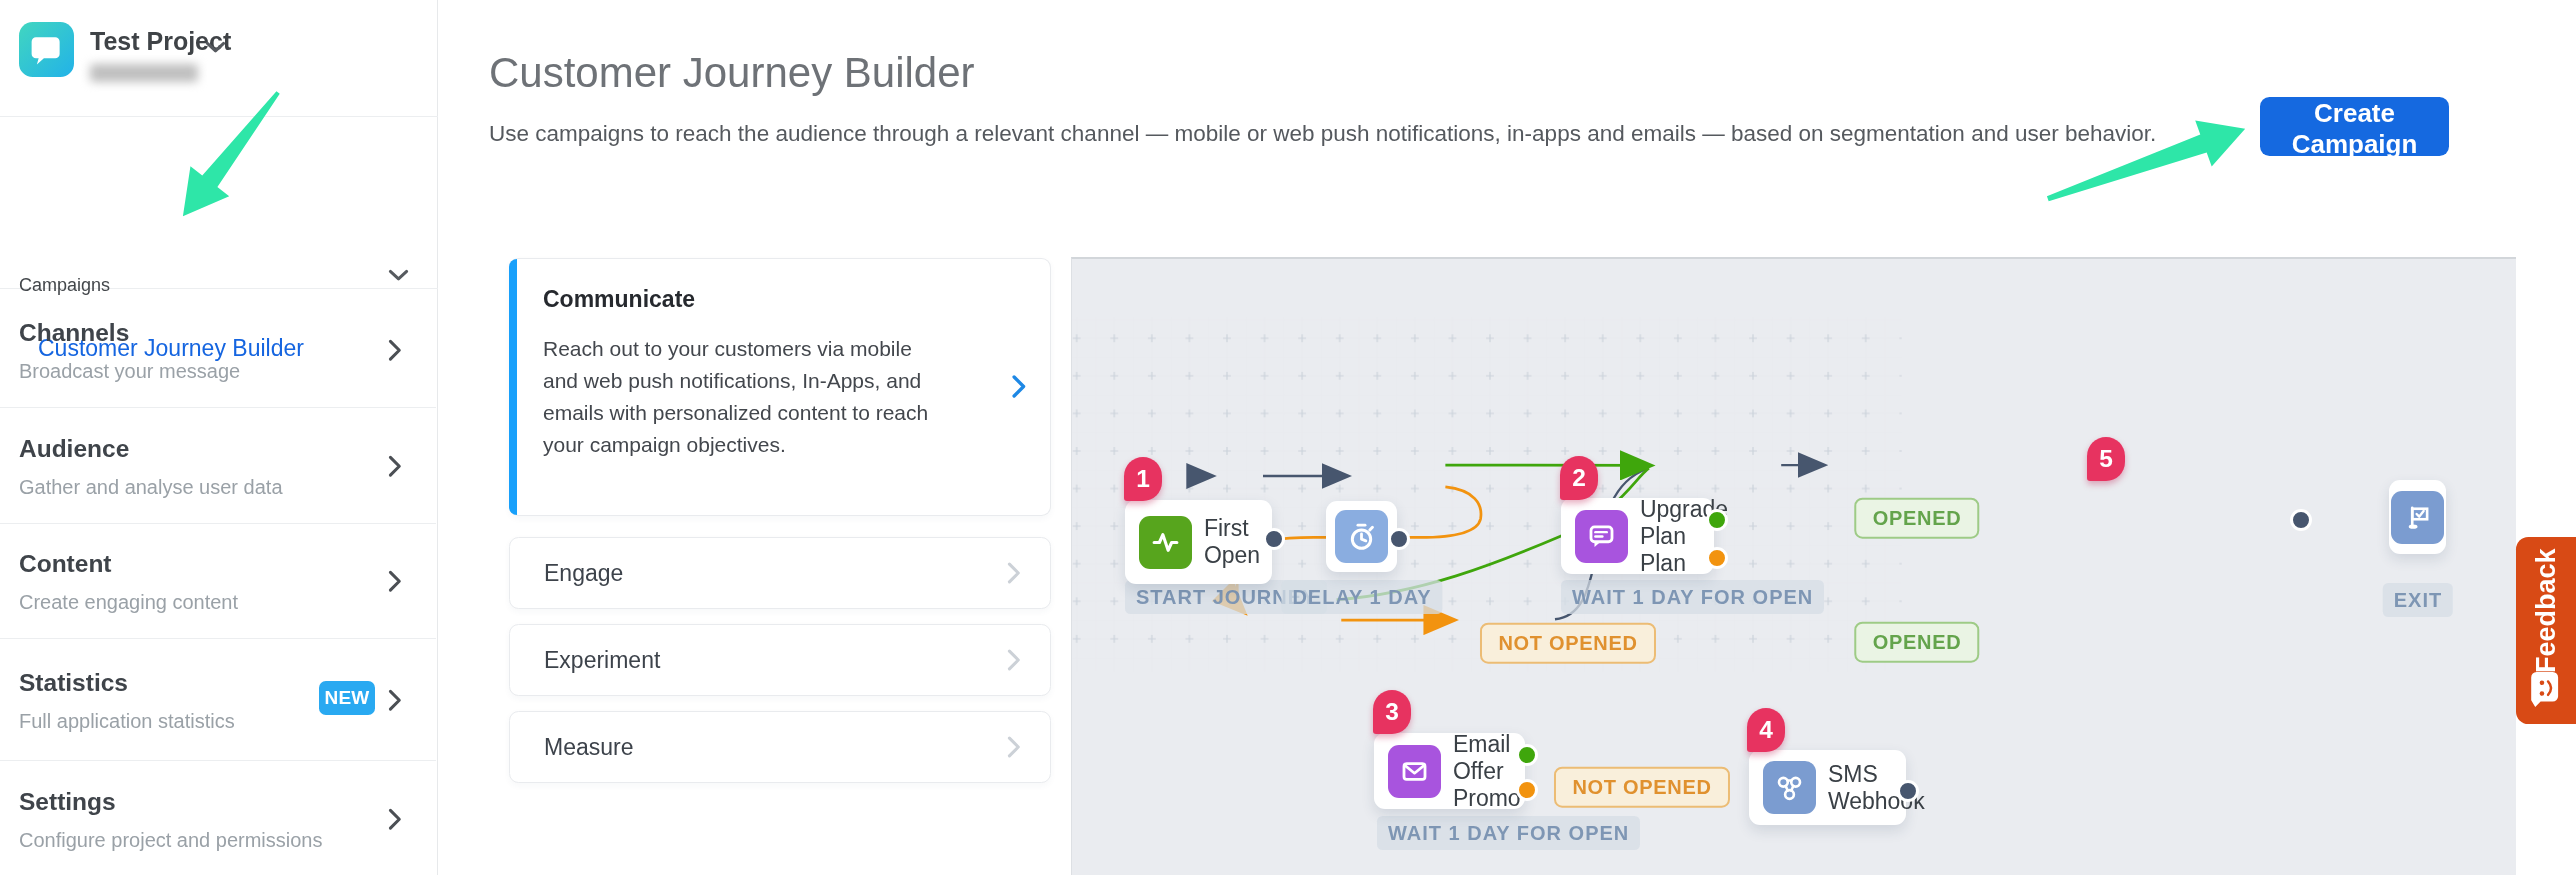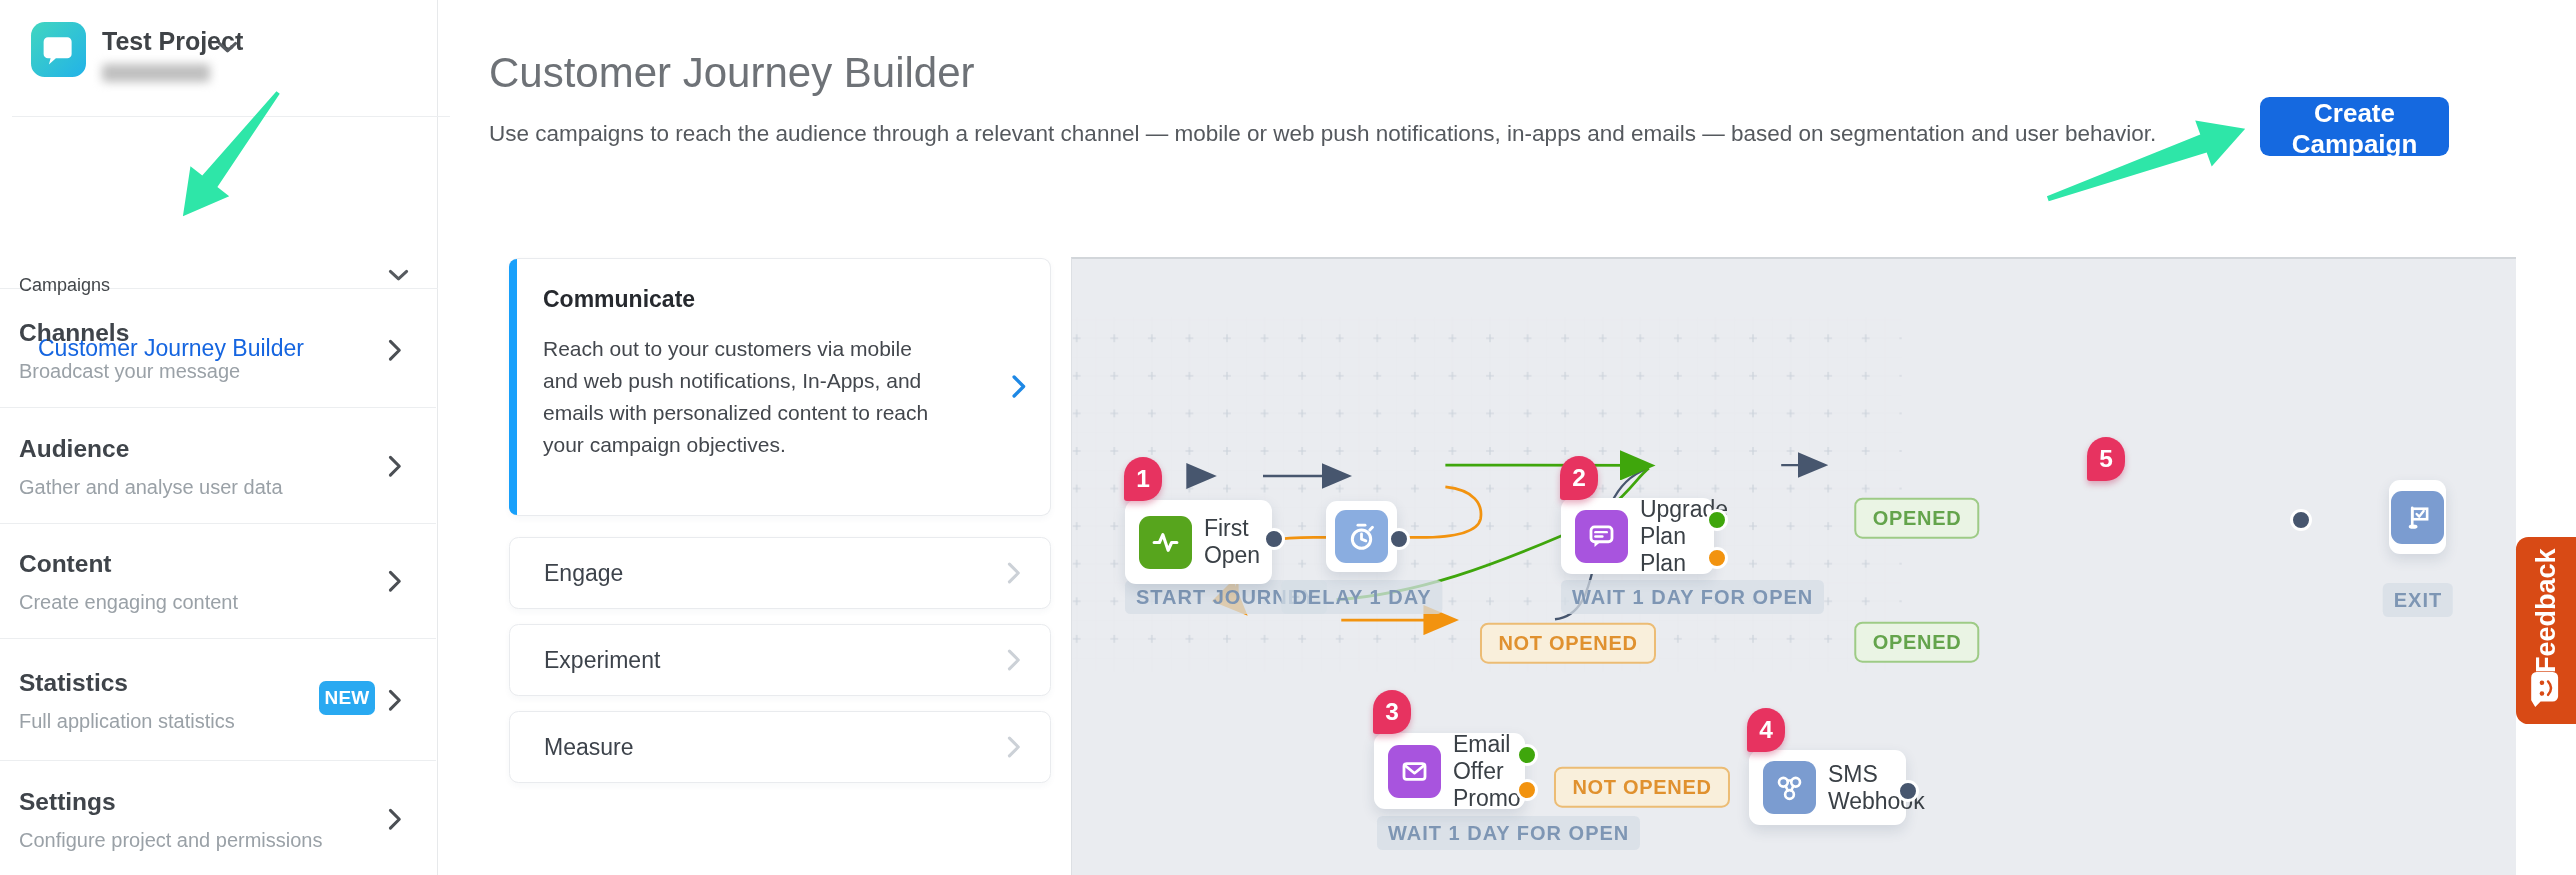--- a/index.html
+++ b/index.html
@@ -1,19 +1,19 @@
 <!DOCTYPE html>
 <html style="font-size:11px"><head>
 <meta charset="utf-8">
 <style>
   html,body{margin:0;padding:0;background:#fff;font-family:"Liberation Sans",sans-serif;}
   .page{position:relative;width:2576px;height:875px;overflow:hidden;background:#fff;}
   
   .sidebar{position:absolute;left:0;top:0;width:438px;height:875px;background:#fff;border-right:1.4px solid #e7e9eb;box-sizing:border-box;}
-  .proj{position:absolute;left:0;top:0;width:438px;height:117px;border-bottom:1.4px solid #eceef0;box-sizing:border-box;margin-left:12px;}
+  .proj{position:absolute;left:0;top:0;width:438px;height:117px;border-bottom:1.4px solid #eceef0;box-sizing:border-box;}
   .logo{position:absolute;left:19px;top:22px;width:55px;height:55px;border-radius:13.6px;background:linear-gradient(135deg,#41d6c0,#22b2e8);display:flex;align-items:center;justify-content:center;}
   .proj-name{position:absolute;left:90px;top:27px;font-size:25px;font-weight:600;color:#3f4347;}
   .proj-chevron{position:absolute;left:204px;top:40px;}
   .proj-blur{position:absolute;left:90px;top:64px;width:108px;height:17.7px;background:#bfbfbf;border-radius:3.4px;filter:blur(4.8px);}
   .camp-block{position:absolute;left:0;top:117px;width:438px;height:172px;border-bottom:1.4px solid #eceef0;box-sizing:border-box;}
   .camp-title{position:absolute;left:19px;top:158px;font-size:18px;font-weight:500;color:#43474b;}
   .camp-chevron{position:absolute;left:387px;top:151px;}
   .cjb-link{position:absolute;left:38px;top:218px;font-size:23px;font-weight:500;color:#1565e0;cursor:pointer;}
   .side-item{position:absolute;left:0;width:436px;border-bottom:1.4px solid #eceef0;box-sizing:border-box;}
   .si-title{position:absolute;left:19px;font-size:24.5px;font-weight:600;color:#3f444a;}

